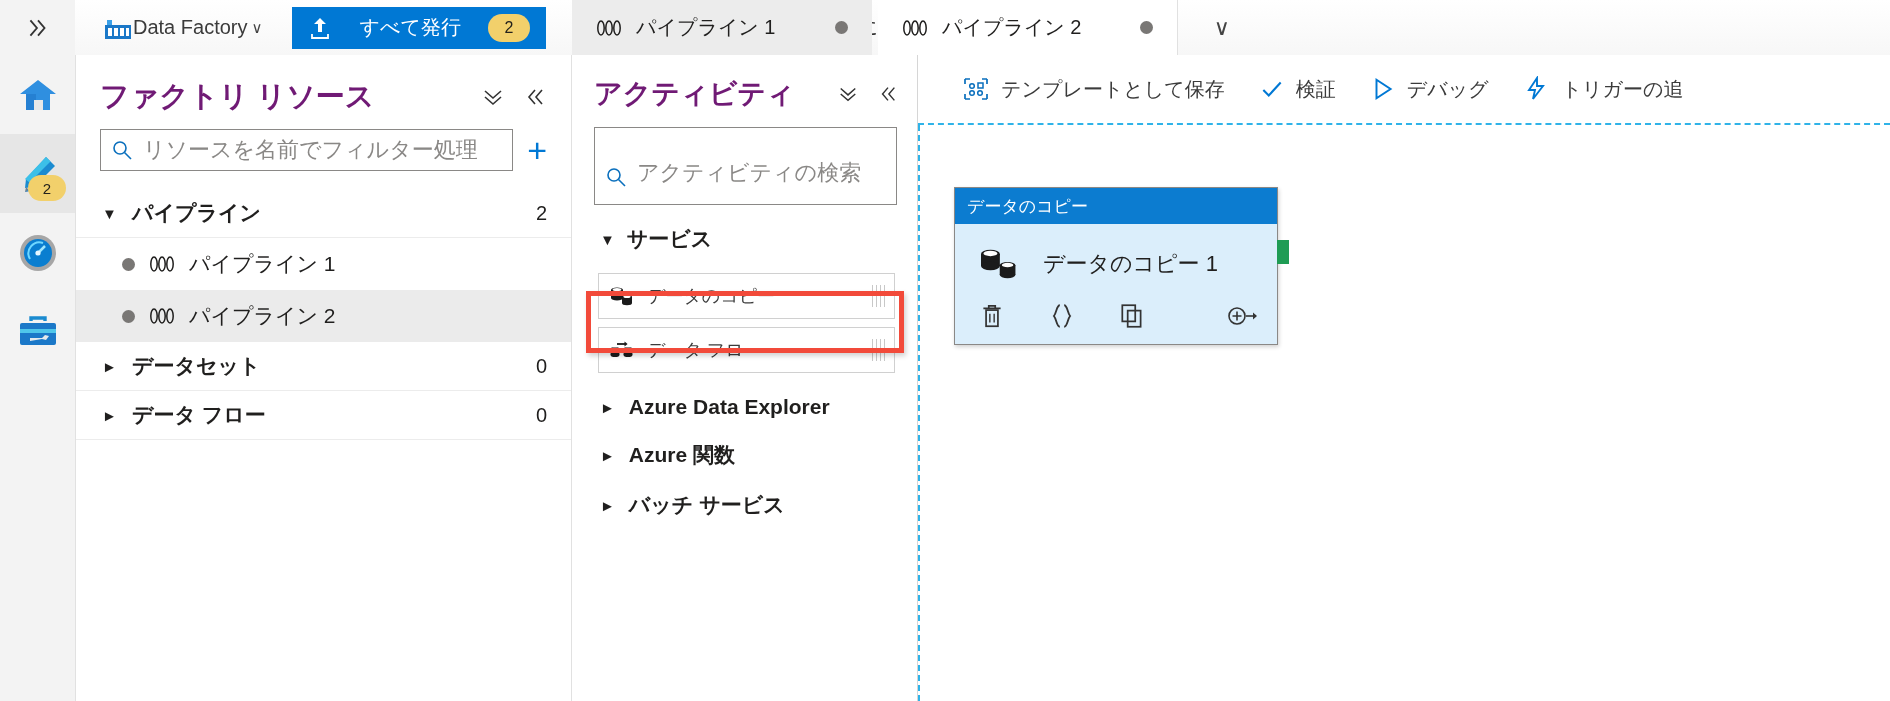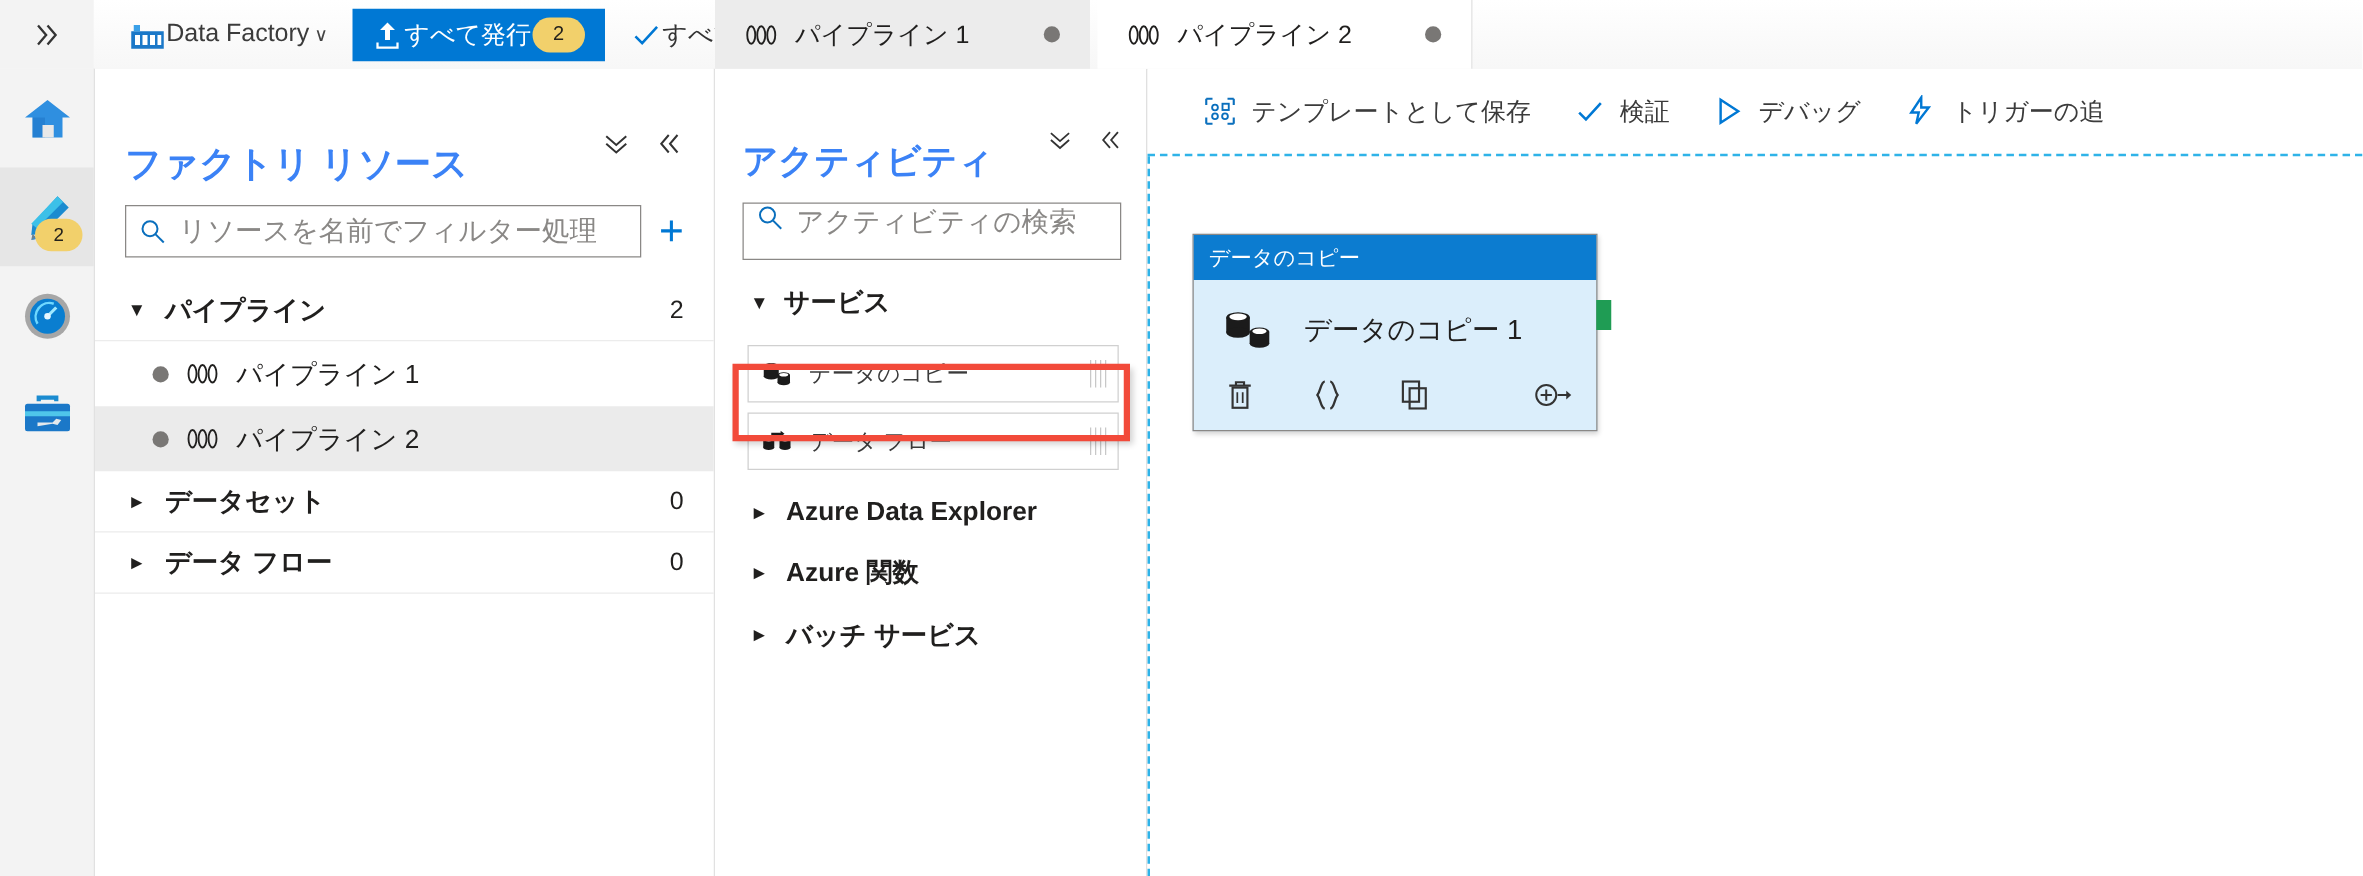--- a/index.html
+++ b/index.html
@@ -27,23 +27,23 @@
   .tb-item {
     display: flex; align-items: center; 
     height: 55px; padding: 0 14px; cursor: default;
     font-size: 20px; color: #333; white-space: nowrap;
   }
   .tb-item.first { padding-left: 28px; }
   .tb-label { font-size: 20px; color: #3b3b3b; }
   .tb-caret { font-size: 15px; color: #444; margin-left: 4px; }
 
   .publish-btn {
-    display: flex; align-items: center; gap: 1px;
+    display: flex; align-items: center; gap: 27px;
     background: #0078d4; color: #fff;
-    height: 42px; padding: 0 16px; margin: 0 6px;
+    height: 42px; padding: 0 16px; margin: 0 16px;
     font-size: 20px; white-space: nowrap; cursor: pointer;
   }
   .badge-pill {
     background: #f2d06b; color: #24221c;
     border-radius: 999px; min-width: 28px; height: 28px;
     display: inline-flex; align-items: center; justify-content: center;
     font-size: 16px; padding: 0 7px;
   }
   .toggle {
     width: 66px; height: 30px; border-radius: 999px; background: #8a8886;
@@ -73,21 +73,21 @@
   }
 
   
   .fr-pane {
     position: absolute; left: 76px; top: 55px; width: 495px; height: 646px;
     background: #fff; border-right: 1px solid #e1e1e1;
   }
   .fr-title-row {
     display: flex; align-items: center; padding: 22px 24px 6px 24px;
   }
-  .pane-title { font-size: 29px; font-weight: bold; color: #3b82f6; flex: 1; margin-top: 35px; }
+  .pane-title { font-size: 29px; font-weight: bold; color: #701a75; flex: 1; }
   .pane-chev { font-size: 22px; color: #333; margin-left: 18px; cursor: pointer; }
   .search-row { display: flex; align-items: center; padding: 6px 24px 0 24px; gap: 14px; }
   .search-box {
     flex: 1; height: 40px; border: 1px solid #8a8886; background: #fff;
     display: flex; align-items: center; gap: 10px; padding: 0 10px;
   }
   .search-ph { font-size: 22px; color: #8a8886; }
   .plus-btn { font-size: 34px; color: #0078d4; line-height: 1; cursor: pointer; font-weight: 300; }
 
   .tree { margin-top: 18px; }
@@ -108,21 +108,21 @@
   .pipe-ico { flex: none; }
 
   
   .act-pane {
     position: absolute; left: 572px; top: 55px; width: 345px; height: 646px;
     background: #fff; border-right: 1px solid #d6d6d6;
   }
   .act-title-row { display: flex; align-items: center; padding: 20px 18px 4px 22px; }
   .act-search {
     margin: 10px 20px 0 22px; height: 44px; border: 1px solid #8a8886;
-    display: flex; align-items: flex-start; gap: 10px; padding: 0 10px;
+    display: flex; align-items: flex-end; gap: 10px; padding: 16px 10px;
   }
   .act-cat {
     display: flex; align-items: center; gap: 12px;
     padding: 20px 0 12px 28px; font-size: 21px; font-weight: bold; color: #201f1e; cursor: pointer;
   }
   .act-item {
     margin: 8px 22px 0 26px; height: 44px; border: 1px solid #d0d0d0; background: #fff;
     display: flex; align-items: center; gap: 12px; padding: 0 10px; cursor: grab;
     font-size: 18px; color: #3b3b3b; position: relative;
   }

